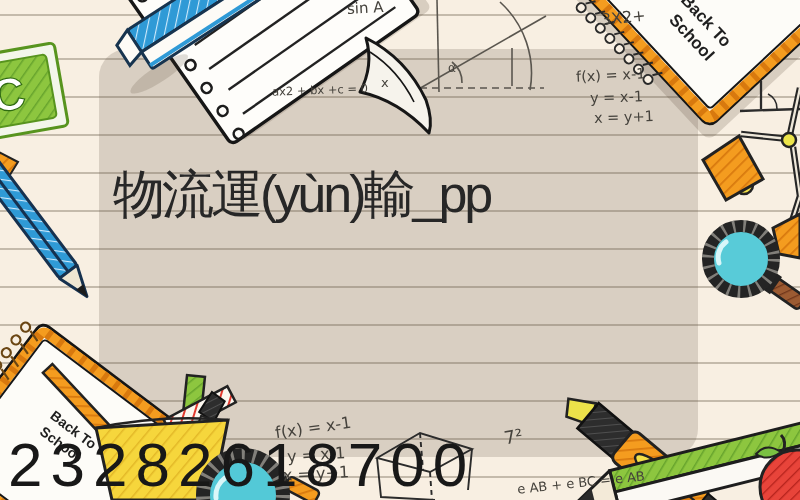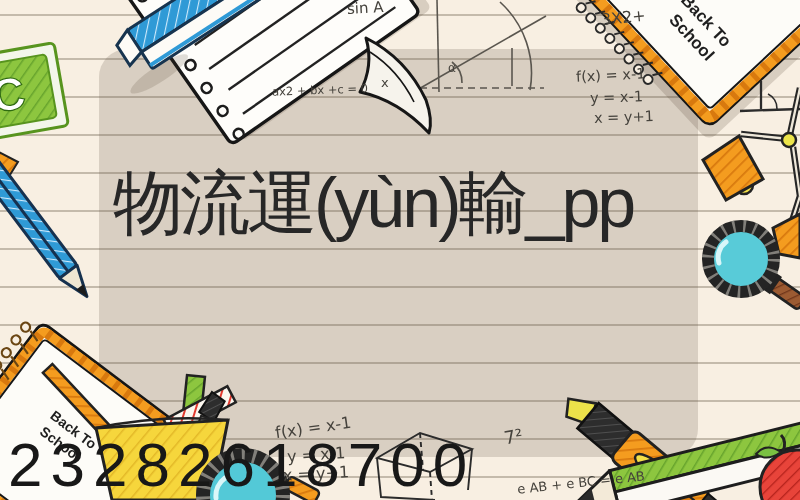--- a/index.html
+++ b/index.html
@@ -22,21 +22,21 @@
     border-radius:28px;background:rgba(104,90,74,0.21);z-index:1;
   }
   svg.decor{position:absolute;left:0;top:0;z-index:2;}
   svg text{font-family:"Liberation Sans","DejaVu Sans",sans-serif;}
   .scr{
     position:absolute;z-index:3;color:#45423c;white-space:nowrap;
     font-family:"DejaVu Sans",sans-serif;line-height:1;
   }
   .title{
     position:absolute;z-index:5;color:#272727;white-space:nowrap;
-    font-size:70px;letter-spacing:-3px;font-weight:400;line-height:1;
+    font-size:52px;letter-spacing:-3px;font-weight:400;line-height:1;
     font-family:"Liberation Sans","DejaVu Sans",sans-serif;
   }
   .title.l1{left:113px;top:168px;}
   .title.l2{left:110px;top:237px;}
   .phone{
     position:absolute;left:8px;top:434px;z-index:6;color:#181818;
     font-size:62px;letter-spacing:8px;white-space:nowrap;line-height:1;
     font-family:"Liberation Sans","DejaVu Sans",sans-serif;
   }
 </style>

